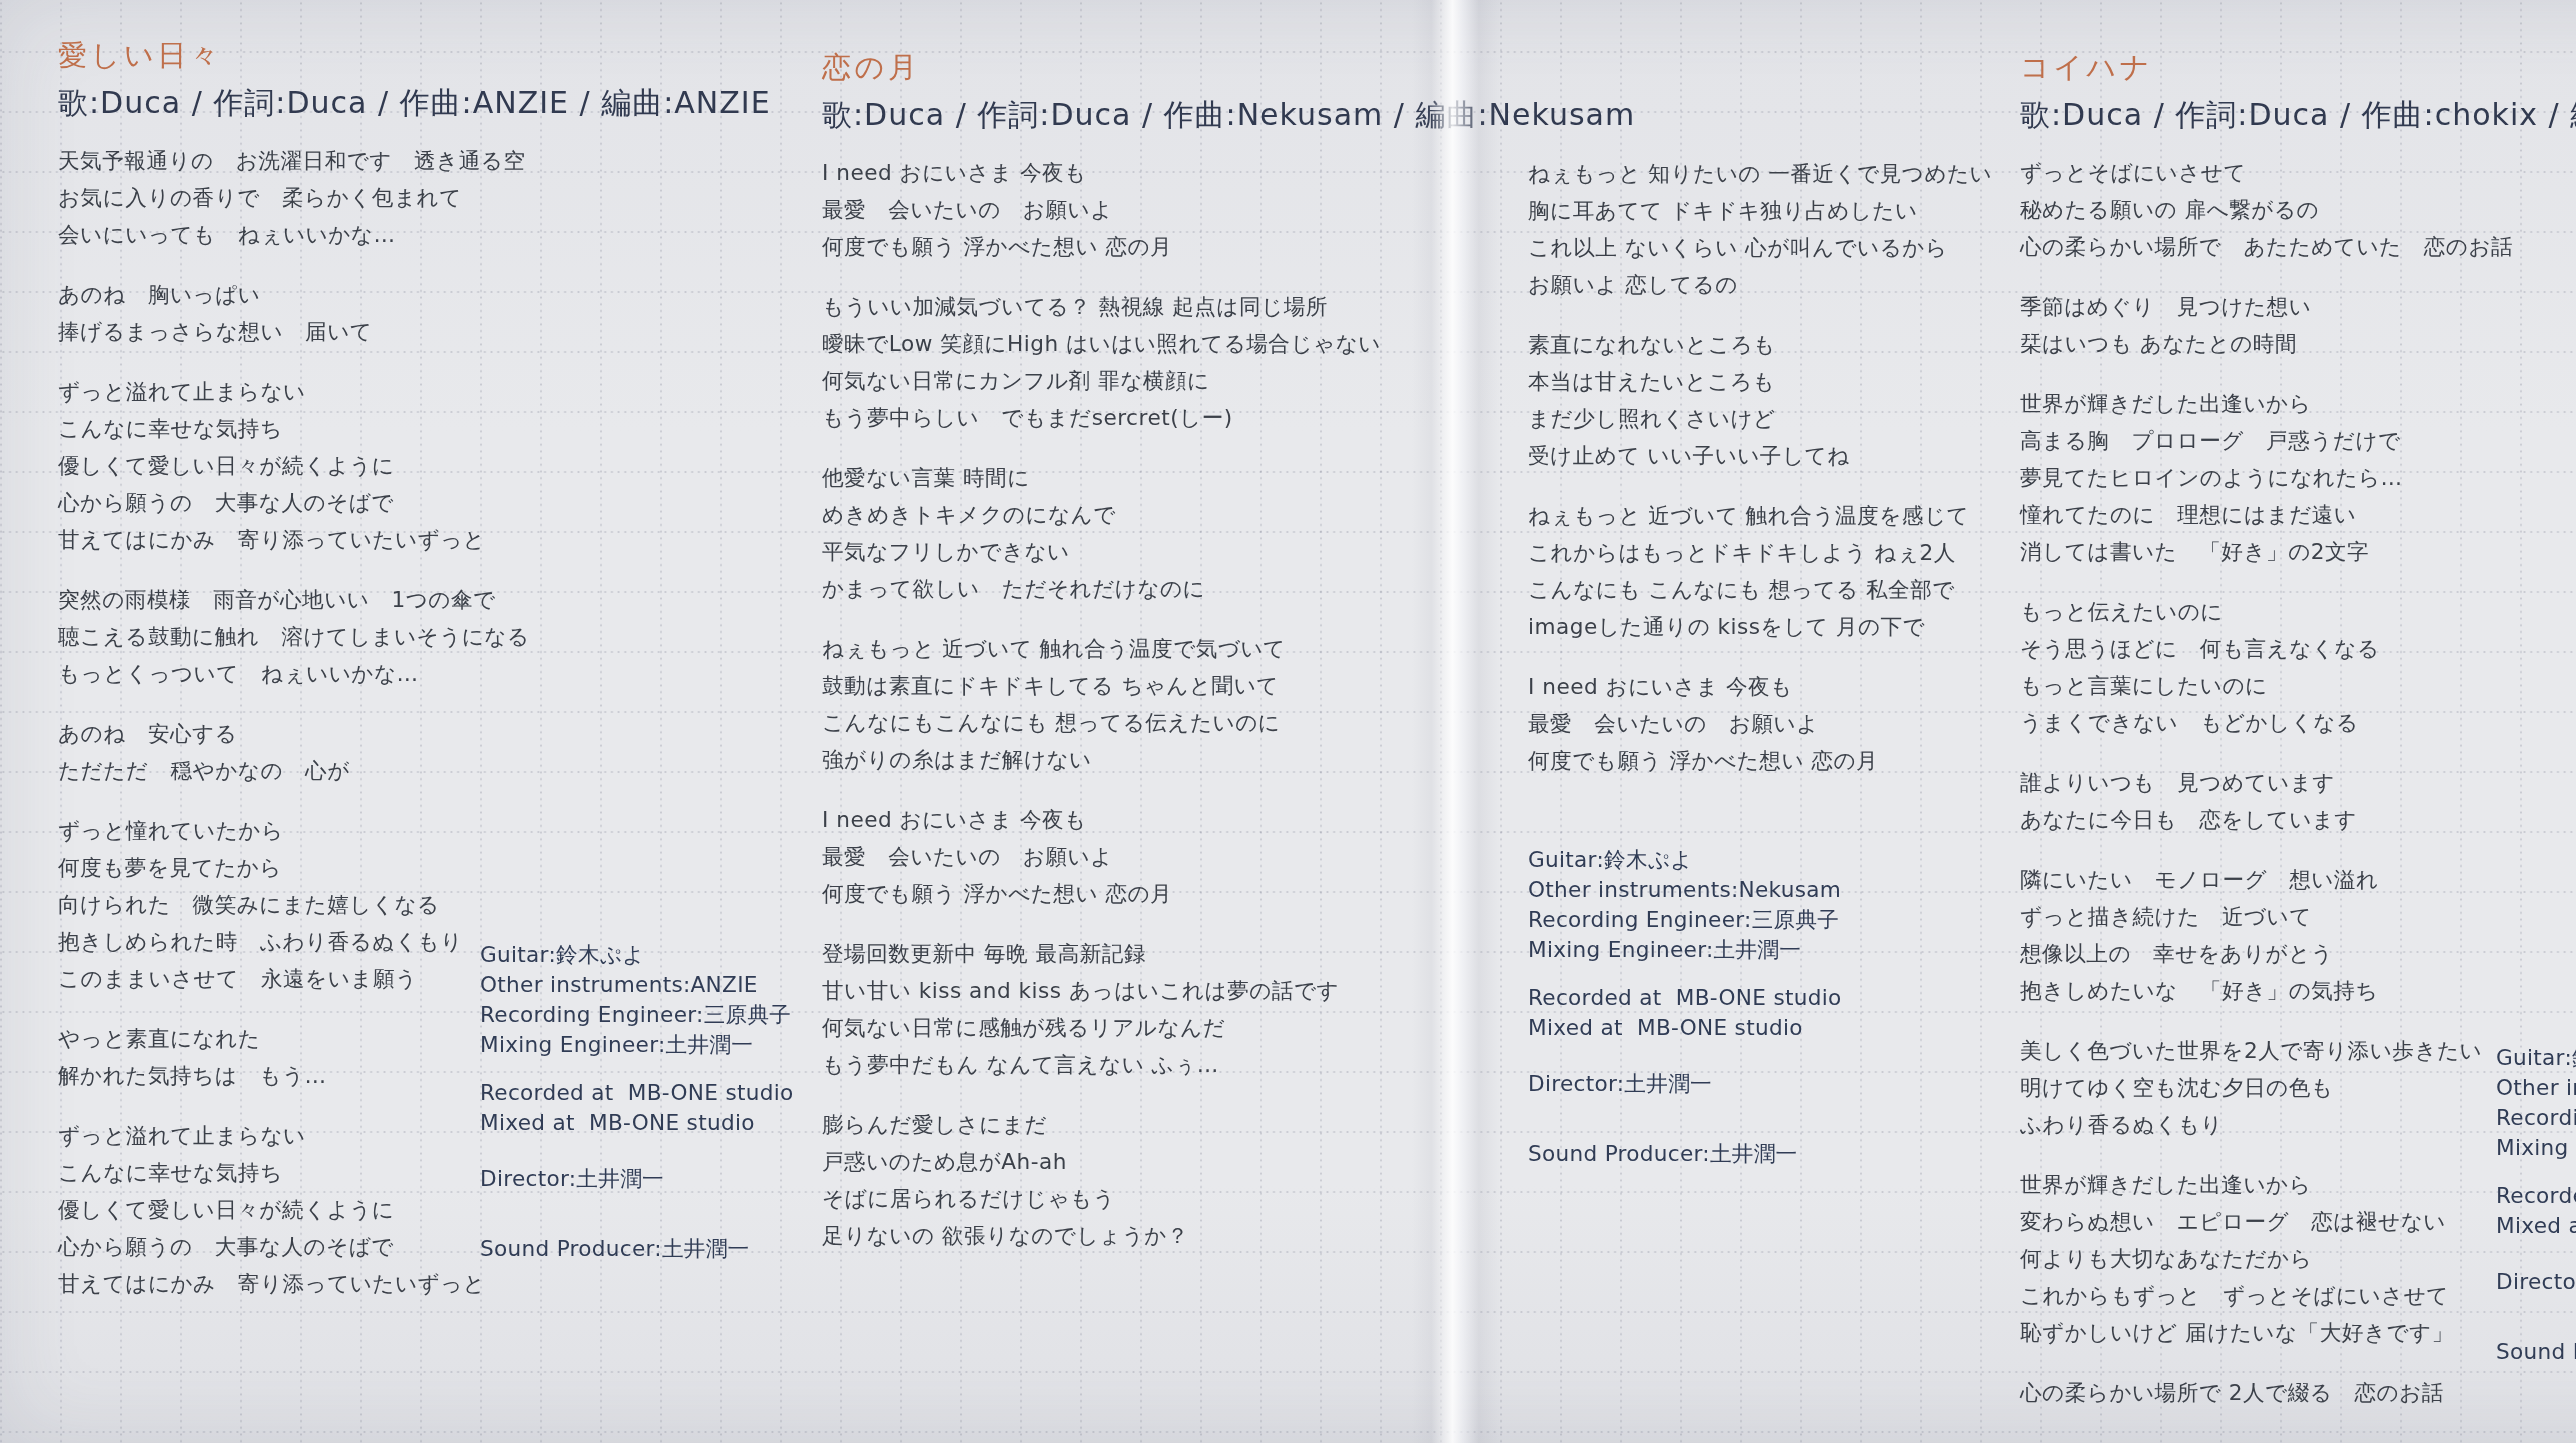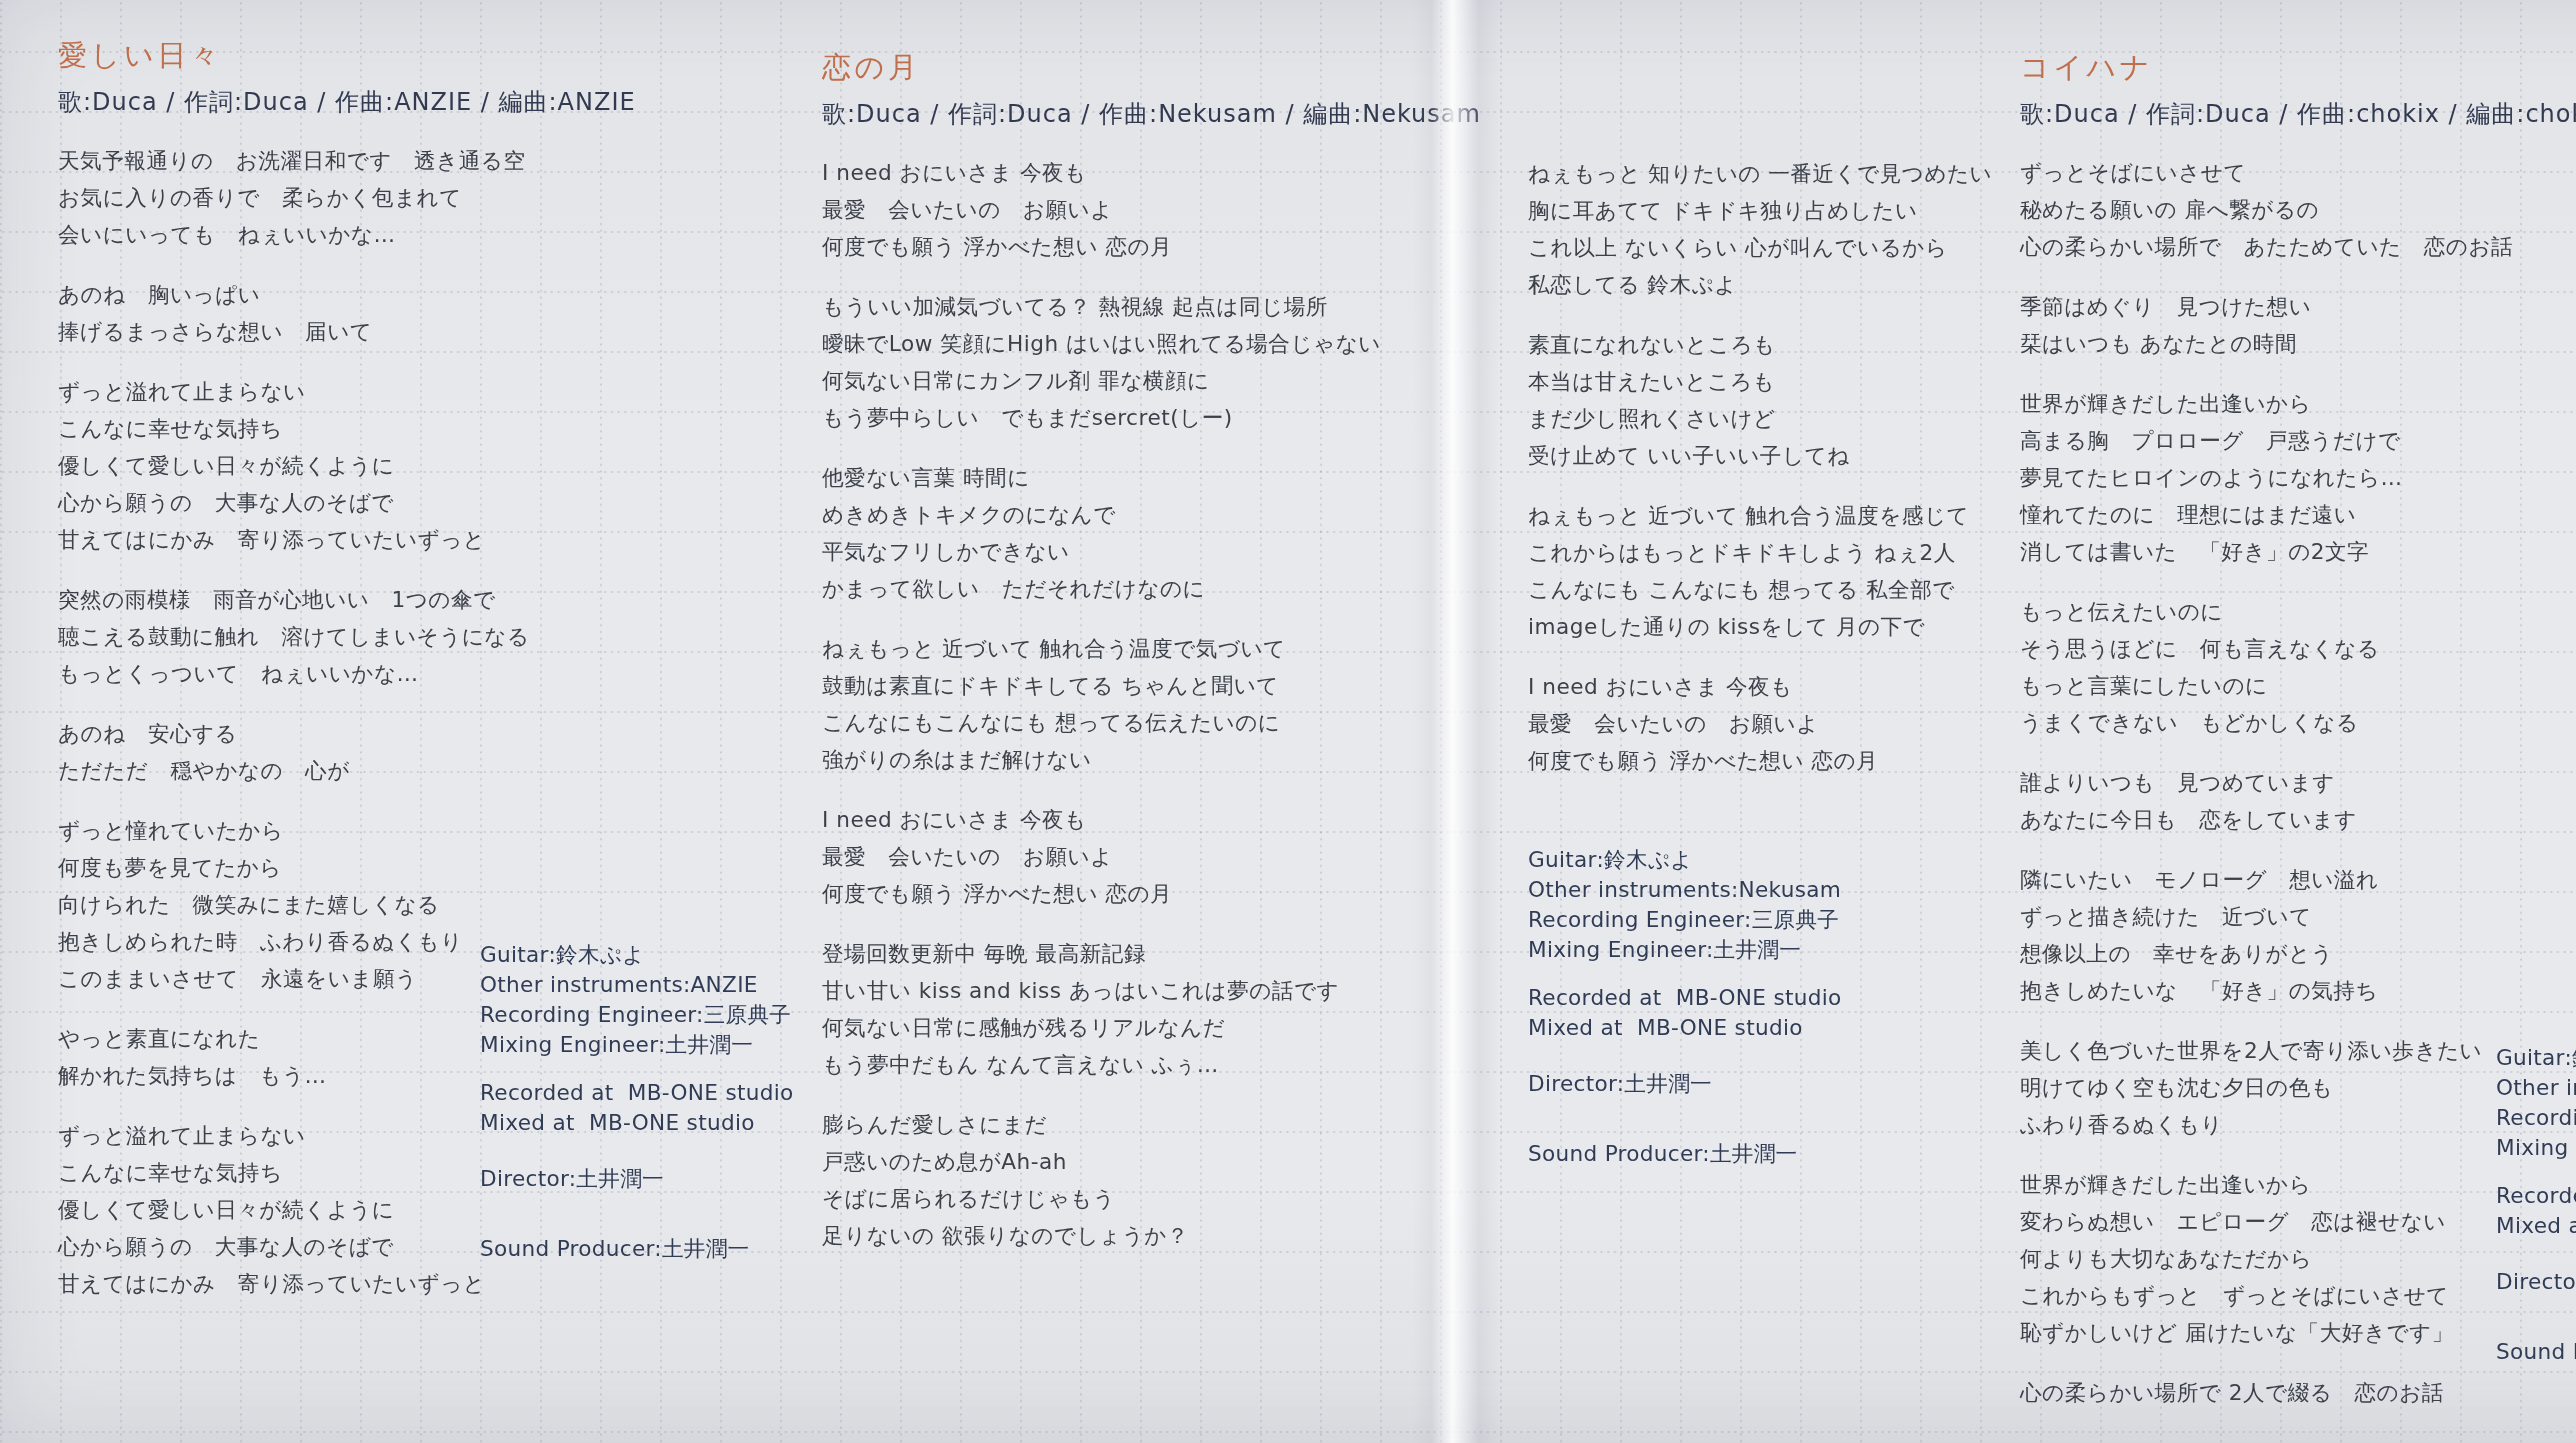--- a/index.html
+++ b/index.html
@@ -37,21 +37,21 @@
   .song-block { position: absolute; }
   .song-title {
     margin: 0;
     font-size: 29px; line-height: 36px;
     font-weight: 400;
     letter-spacing: 3.6px;
     color: #bf6f4b;
   }
   .credit-line {
     margin: 14.4px 0 0 0;
-    font-size: 24px; line-height: 31px;
+    font-size: 30px; line-height: 31px;
     letter-spacing: 1px;
     color: #313a50;
     white-space: pre;
   }
   .lyrics { margin-top: 24px; }
   .lyrics-abs { position: absolute; }
   .stanza + .stanza { margin-top: 23px; }
   .line {
     font-size: 21.6px; line-height: 37px;
     letter-spacing: 0.5px;
@@ -188,21 +188,21 @@
           <div class="line">足りないの 欲張りなのでしょうか？</div>
         </div>
       </div>
   </section>
 
   <div class="lyrics-abs" style="left:1528px; top:155px;">
       <div class="stanza">
         <div class="line">ねぇもっと 知りたいの 一番近くで見つめたい</div>
         <div class="line">胸に耳あてて ドキドキ独り占めしたい</div>
         <div class="line">これ以上 ないくらい 心が叫んでいるから</div>
-        <div class="line">私恋してる 鈴木ぷよ</div>
+        <div class="line">お願いよ 恋してるの</div>
       </div>
       <div class="stanza">
         <div class="line">素直になれないところも</div>
         <div class="line">本当は甘えたいところも</div>
         <div class="line">まだ少し照れくさいけど</div>
         <div class="line">受け止めて いい子いい子してね</div>
       </div>
       <div class="stanza">
         <div class="line">ねぇもっと 近づいて 触れ合う温度を感じて</div>
         <div class="line">これからはもっとドキドキしよう ねぇ2人</div>

